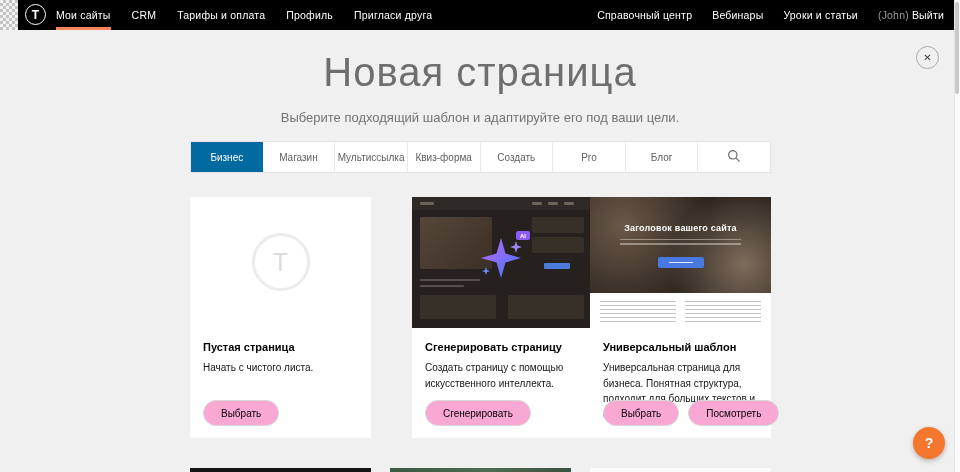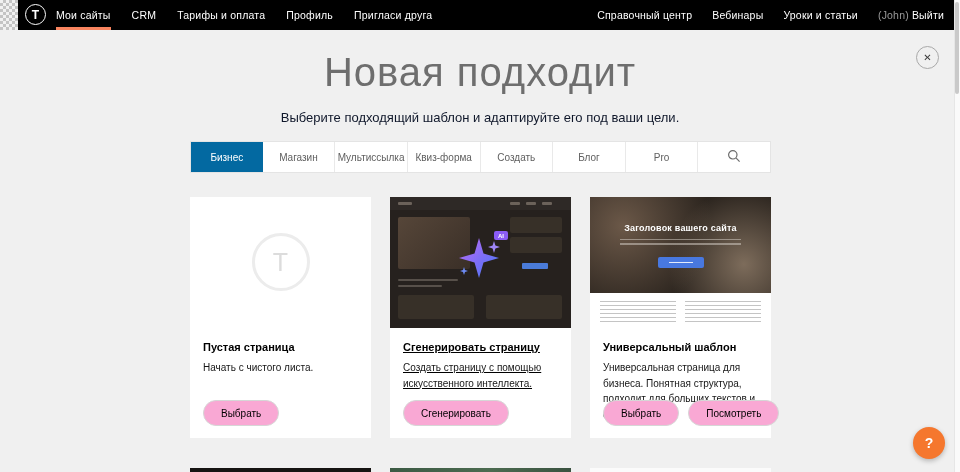--- a/index.html
+++ b/index.html
@@ -19,33 +19,33 @@
   .nav-right{ position:absolute; right:16px; top:0; height:30px; display:flex; gap:20px; }
   .nav-item{ height:30px; display:flex; align-items:center; color:#fff; font-size:10.5px;
              letter-spacing:.2px; cursor:pointer; white-space:nowrap; }
   .nav-item.active{ box-shadow:inset 0 -3px 0 #f9855f; }
   .nav-user .dim{ color:#9a9a9a; margin-right:3px; }
 
   
   .page-title{ position:absolute; top:50px; left:0; width:960px; text-align:center;
                font-size:40px; font-weight:300; color:#6e6e6e; letter-spacing:1px; }
   .page-subtitle{ position:absolute; top:110px; left:0; width:960px; text-align:center;
-                  font-size:13px; color:#0f172a; }
+                  font-size:13px; color:#737373; }
 
   
   .tabs{ position:absolute; left:190px; top:141px; width:581px; height:32px; display:flex;
          background:#fff; border:1px solid #e4e4e4; }
   .tab{ flex:1; display:flex; align-items:center; justify-content:center; font-size:10px;
         color:#5f5f5f; border-right:1px solid #e9e9e9; cursor:pointer; background:#fff; }
   .tab:last-child{ border-right:none; }
   .tab.active{ background:#0369a1; color:#fff; border-right:none; }
 
   
   .card{ position:absolute; top:197px; width:181px; height:241px; background:#fff; }
-  .c1{ left:190px; } .c2{ left:390px;text-decoration:underline; } .c3{ left:590px; }
+  .c1{ left:190px; } .c2{ left:412px; } .c3{ left:590px; }
   .card-img{ position:relative; height:131px; overflow:hidden; }
   .card-body{ position:relative; height:110px; padding:13px; }
   .card-title{ font-size:11px; font-weight:bold; color:#000; margin-bottom:7px; }
   .card-desc{ font-size:10px; color:#161616; line-height:1.55; }
   .card-actions{ position:absolute; left:13px; bottom:12px; display:flex; gap:9px; }
   .btn{ height:26px; padding:0 17px; border:1px solid #d6d6d6; border-radius:14px; background:#f9a8d4;
         font-size:10px; color:#000; display:flex; align-items:center; cursor:pointer;
         font-family:"Liberation Sans", sans-serif; }
 
   
@@ -124,31 +124,31 @@
       <div class="nav-item">Справочный центр</div>
       <div class="nav-item">Вебинары</div>
       <div class="nav-item">Уроки и статьи</div>
       <div class="nav-item nav-user">
         <span class="dim">(John)</span>
         <span>Выйти</span>
       </div>
     </div>
   </div>
 
-  <div class="page-title">Новая подходит</div>
+  <div class="page-title">Новая страница</div>
   <div class="page-subtitle">Выберите подходящий шаблон и адаптируйте его под ваши цели.</div>
 
   <div class="tabs">
     <div class="tab active">Бизнес</div>
     <div class="tab">Магазин</div>
     <div class="tab">Мультиссылка</div>
     <div class="tab">Квиз-форма</div>
     <div class="tab">Создать</div>
+    <div class="tab">Pro</div>
     <div class="tab">Блог</div>
-    <div class="tab">Pro</div>
     <div class="tab">
       <span>
         <svg width="14" height="14" viewBox="0 0 14 14">
           <circle cx="5.8" cy="5.8" r="4.2" fill="none" stroke="#6b6b6b" stroke-width="1.2"></circle>
           <line x1="9.2" y1="9.2" x2="12.6" y2="12.6" stroke="#6b6b6b" stroke-width="1.2"></line>
         </svg>
       </span>
     </div>
   </div>
 

